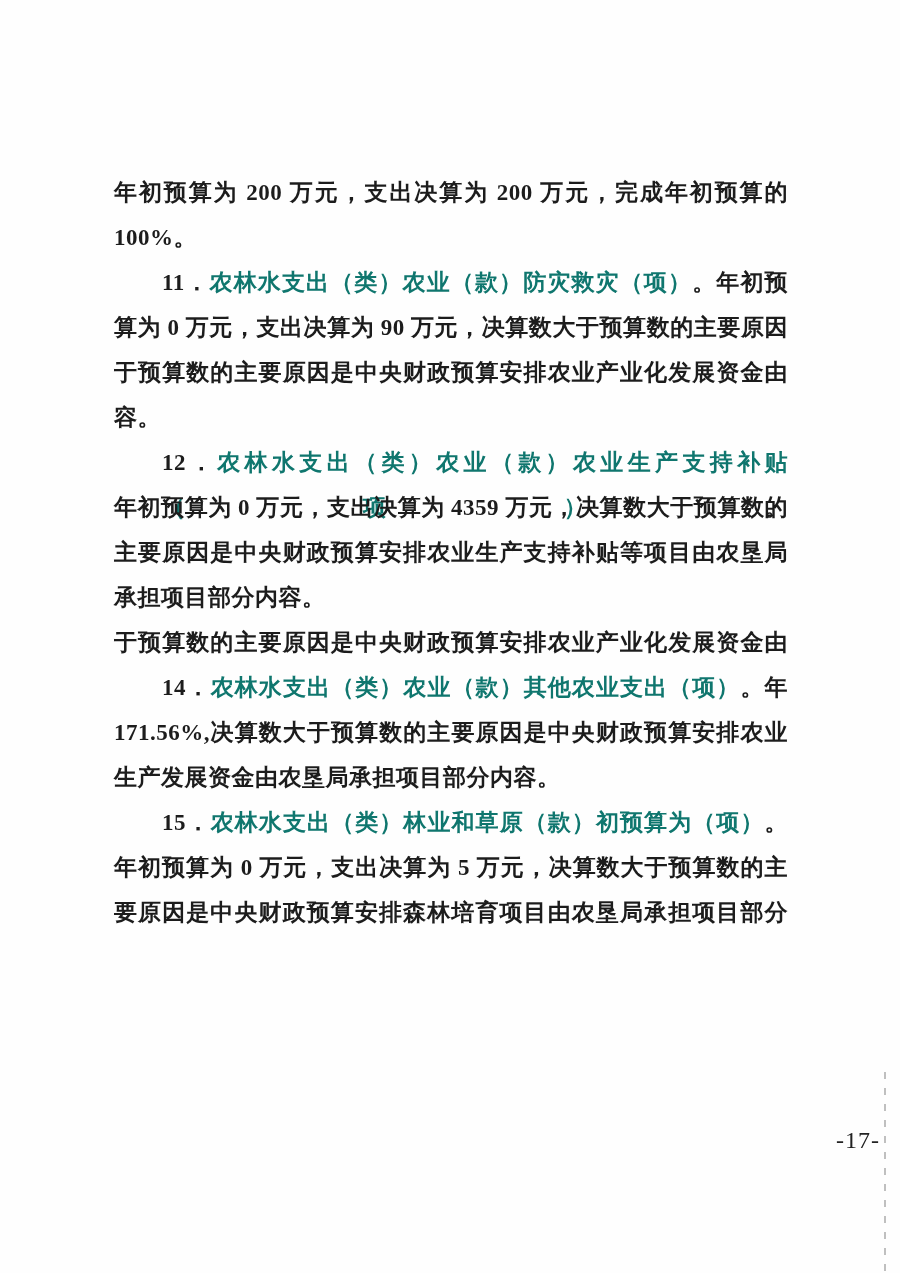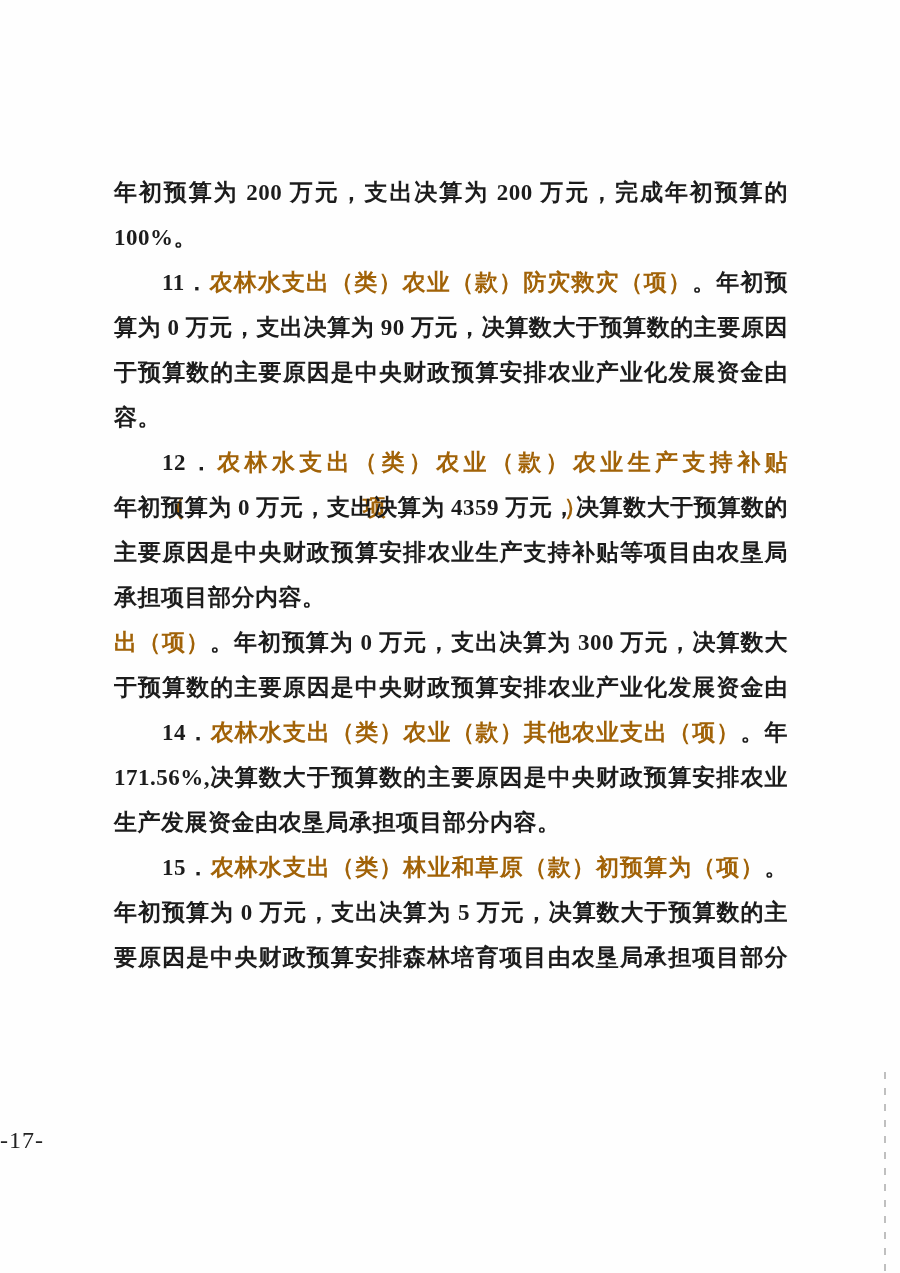--- a/index.html
+++ b/index.html
@@ -31,29 +31,29 @@
     text-align: left;
   }
   .line.fill {
     text-align: justify;
     text-align-last: justify;
   }
   .line.indent {
     padding-left: 48px;
   }
   .seg { font-weight: 700; }
-  .seg.bold { font-weight: 700; color: #a16207; }
+  .seg.bold { font-weight: 700; color: #0f766e; }
   .page-number {
     position: absolute;
     left: 0;
     top: 1118px;
     width: 880px;
     height: 45px;
     line-height: 45px;
-    text-align: left;
+    text-align: right;
     font-size: 24px;
     color: #222;
     letter-spacing: 1px;
   }
   .edge-artifact {
     position: absolute;
     left: 884px;
     top: 1072px;
     width: 2px;
     height: 201px;
@@ -72,21 +72,20 @@
       <div class="line fill"><span class="seg">年初预算为 200 万元，支出决算为 200 万元，完成年初预算的</span></div>
       <div class="line"><span class="seg">100%。</span></div>
       <div class="line indent fill"><span class="seg">11．</span><span class="seg bold">农林水支出（类）农业（款）防灾救灾（项）</span><span class="seg">。年初预</span></div>
       <div class="line fill"><span class="seg">算为 0 万元，支出决算为 90 万元，决算数大于预算数的主要原因</span></div>
       <div class="line fill"><span class="seg">于预算数的主要原因是中央财政预算安排农业产业化发展资金由</span></div>
       <div class="line"><span class="seg">容。</span></div>
       <div class="line indent fill"><span class="seg">12．</span><span class="seg bold">农林水支出（类）农业（款）农业生产支持补贴（项）</span><span class="seg">。</span></div>
       <div class="line fill"><span class="seg">年初预算为 0 万元，支出决算为 4359 万元，决算数大于预算数的</span></div>
       <div class="line fill"><span class="seg">主要原因是中央财政预算安排农业生产支持补贴等项目由农垦局</span></div>
       <div class="line"><span class="seg">承担项目部分内容。</span></div>
-      <div class="line fill"><span class="seg bold">出（项）</span><span class="seg">。年初预算为 0 万元，支出决算为 300 万元，决算数大</span></div>
       <div class="line fill"><span class="seg">于预算数的主要原因是中央财政预算安排农业产业化发展资金由</span></div>
       <div class="line indent fill"><span class="seg">14．</span><span class="seg bold">农林水支出（类）农业（款）其他农业支出（项）</span><span class="seg">。年</span></div>
       <div class="line fill"><span class="seg">171.56%,决算数大于预算数的主要原因是中央财政预算安排农业</span></div>
       <div class="line"><span class="seg">生产发展资金由农垦局承担项目部分内容。</span></div>
       <div class="line indent fill"><span class="seg">15．</span><span class="seg bold">农林水支出（类）林业和草原（款）初预算为（项）</span><span class="seg">。</span></div>
       <div class="line fill"><span class="seg">年初预算为 0 万元，支出决算为 5 万元，决算数大于预算数的主</span></div>
       <div class="line fill"><span class="seg">要原因是中央财政预算安排森林培育项目由农垦局承担项目部分</span></div>
     </div>
   <div class="page-number">-17-</div>
   <div class="edge-artifact"></div>

